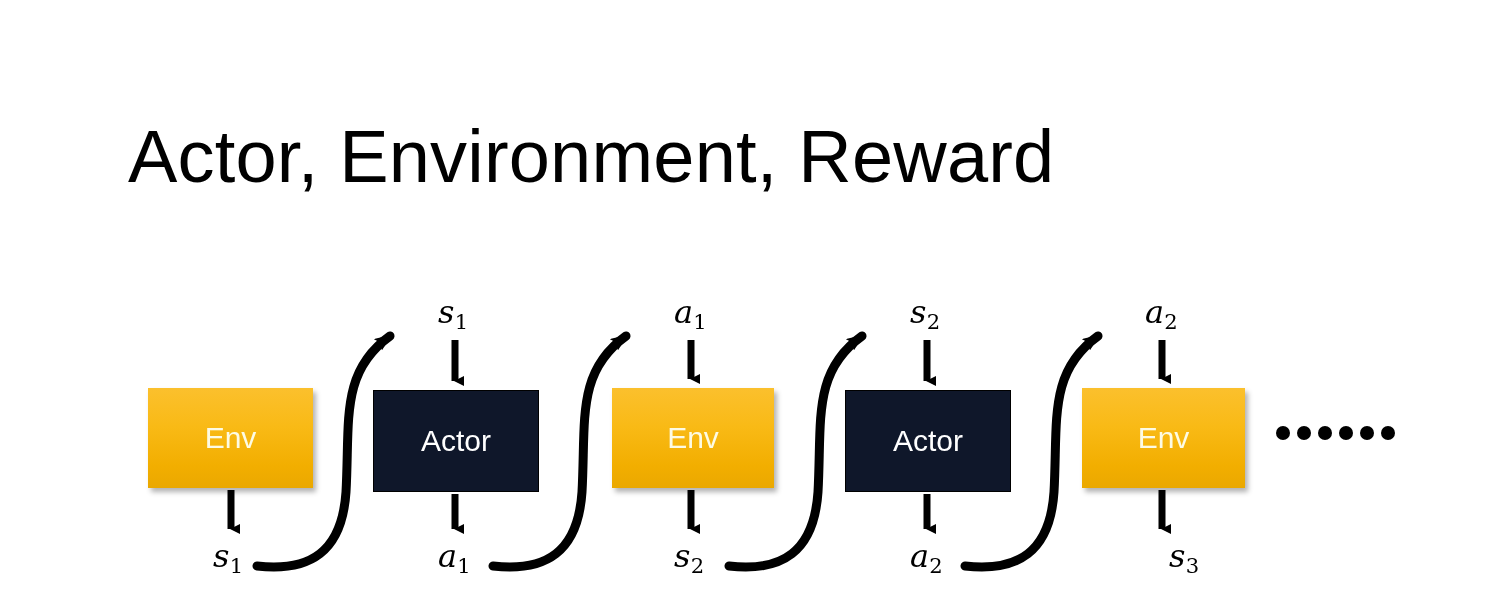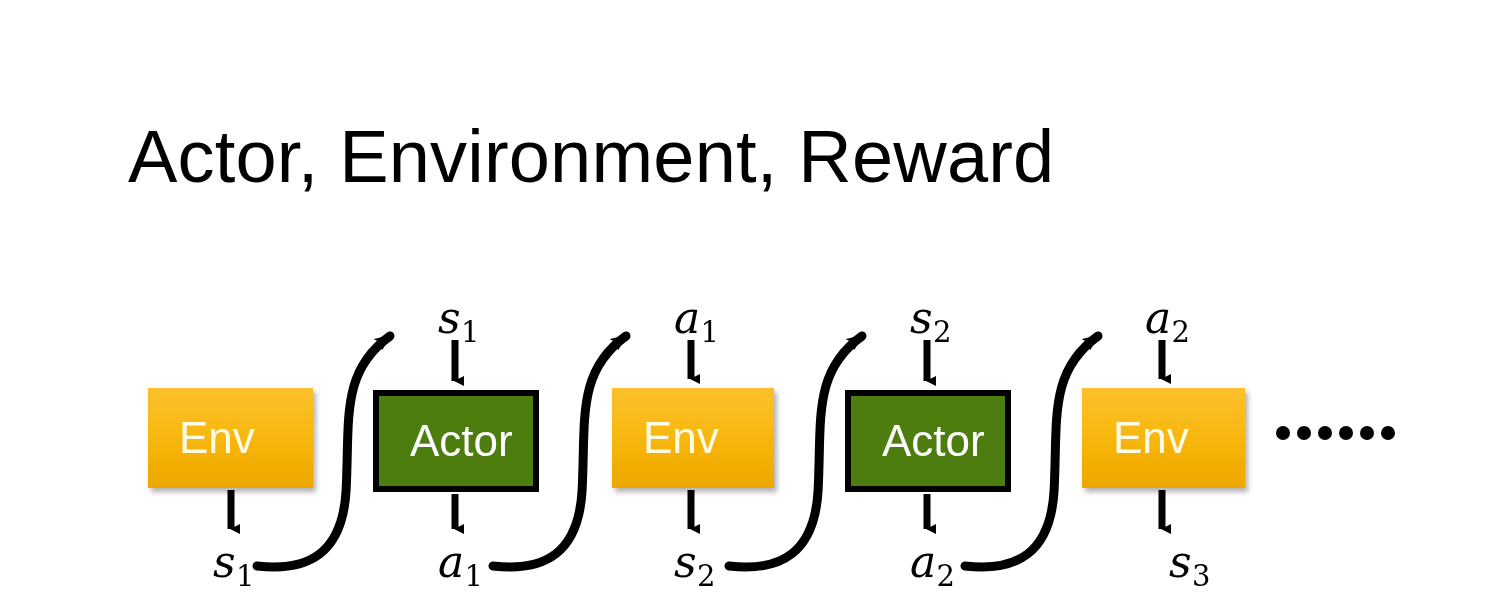--- a/index.html
+++ b/index.html
@@ -49,52 +49,51 @@
     width: 1500px;
     height: 608px;
     pointer-events: none;
   }
 
   
   .node-box {
     position: absolute;
     display: flex;
     align-items: center;
-    justify-content: flex-start;
+    justify-content: center;
     box-sizing: border-box;
     font-family: "Liberation Sans", sans-serif;
     font-weight: 400;
-    font-size: 44px;
+    font-size: 30px;
     line-height: 1;
     color: #ffffff;
     user-select: none;
-    padding-left: 31px;
   }
   .node-box.env {
     background: linear-gradient(to bottom, #fbc02d 0%, #f9ba16 38%, #f2ae00 78%, #eaa800 100%);
     border: none;
     color: #fdfbe4;
     box-shadow: 3px 4px 5px rgba(0,0,0,0.30);
   }
   .node-box.actor {
-    background: #4d7c0f;
-    border: 6px solid #000000;
+    background: #0f172a;
+    border: 1px solid #000000;
     color: #ffffff;
   }
   .node-label {
     display: block;
     pointer-events: none;
   }
 
   
   .math-label {
     position: absolute;
     font-family: "DejaVu Serif", "Liberation Serif", serif;
     font-style: italic;
-    font-size: 44px;
+    font-size: 32px;
     line-height: 1;
     color: #000000;
     white-space: nowrap;
     user-select: none;
   }
   .math-label .sub {
     font-style: normal;
     font-size: 0.66em;
     vertical-align: -0.30em;
     margin-left: 0.01em;

